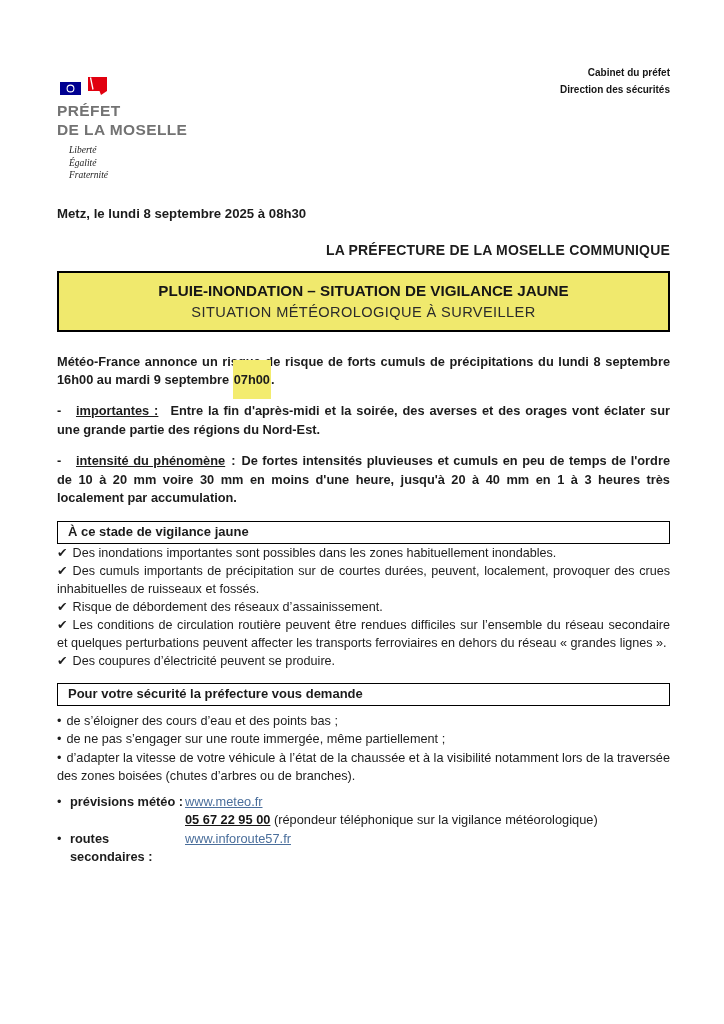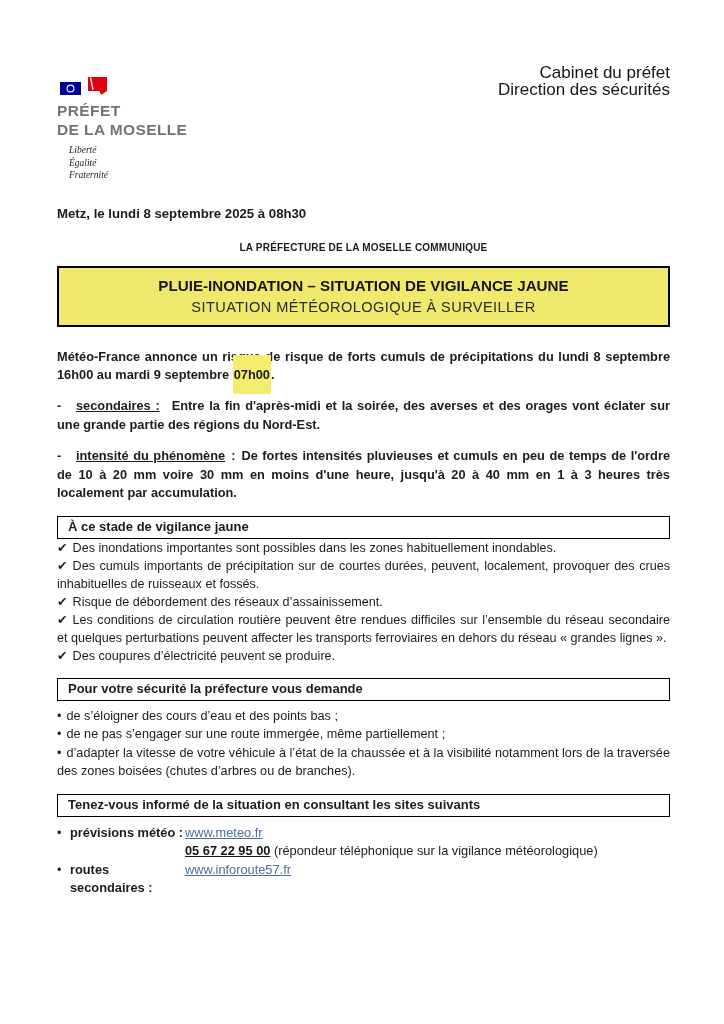--- a/index.html
+++ b/index.html
@@ -8,24 +8,24 @@
     font-family:"Liberation Sans", sans-serif;color:#1c1c1c;
     box-sizing:border-box;padding:0 54px 0 57px;position:relative;overflow:hidden;
   }
   
   .header{display:flex;justify-content:space-between;align-items:flex-start;padding-top:62px;}
   .logo-block{margin-top:14px;}
   .logo-flag{display:block;margin-left:2px;margin-bottom:5px;}
   .logo-name{font-weight:bold;font-size:15.5px;line-height:19px;letter-spacing:.4px;color:#737373;}
   .logo-motto{margin-top:5px;padding-left:12px;font-family:Liberation Serif, serif;
     font-style:italic;font-size:9.5px;line-height:12.5px;color:#222;}
-  .office{text-align:right;font-weight:normal;font-size:17px;line-height:17px;color:#161616;padding-top:2px;}
+  .office{text-align:right;font-weight:bold;font-size:10px;line-height:17px;color:#161616;padding-top:2px;}
   
   .dateline{text-align:left;font-weight:bold;font-size:13.2px;margin-top:24px;}
-  .communique-title{text-align:center;font-weight:bold;font-size:10px;letter-spacing:.2px;margin-top:21px;}
+  .communique-title{text-align:right;font-weight:bold;font-size:14px;letter-spacing:.2px;margin-top:21px;}
   
   .banner{margin-top:13px;border:2px solid #000;background:#f0e96d;text-align:center;padding:7px 6px 8px;}
   .banner-l1{font-weight:bold;font-size:15.2px;line-height:22px;color:#161616;}
   .banner-l2{font-weight:normal;font-size:14.6px;line-height:20px;letter-spacing:.4px;color:#2b2b2b;}
   
   .intro{margin-top:21px;font-weight:bold;font-size:12.8px;line-height:18.5px;text-align:justify;}
   .hl{background:#f3ec6f;padding:12px 1px;}
   .dash-item{margin-top:9px;font-weight:bold;font-size:12.8px;line-height:18.5px;text-align:justify;}
   .dash-item .dash{display:inline-block;width:19px;}
   .dash-item .lbl{text-decoration:underline;margin-right:6px;}
@@ -79,41 +79,40 @@
 
   <div class="communique-title">LA PRÉFECTURE DE LA MOSELLE COMMUNIQUE</div>
 
   <div class="banner">
     <div class="banner-l1">PLUIE-INONDATION – SITUATION DE VIGILANCE JAUNE</div>
     <div class="banner-l2">SITUATION MÉTÉOROLOGIQUE À SURVEILLER</div>
   </div>
 
   <p class="intro"><span>Météo-France annonce un risque de risque de forts cumuls de précipitations du lundi 8 septembre 16h00 au mardi 9 septembre </span><span class="hl">07h00</span><span>.</span></p>
 
-  <p class="dash-item"><span class="dash">-</span><span class="lbl">secondaires :</span><span class="sep"></span><span>Entre la fin d'après-midi et la soirée, des averses et des orages vont éclater sur une grande partie des régions du Nord-Est.</span></p>
+  <p class="dash-item"><span class="dash">-</span><span class="lbl">importantes :</span><span class="sep"></span><span>Entre la fin d'après-midi et la soirée, des averses et des orages vont éclater sur une grande partie des régions du Nord-Est.</span></p>
 
   <p class="dash-item"><span class="dash">-</span><span class="lbl">intensité du phénomène</span><span class="sep">:</span><span>De fortes intensités pluvieuses et cumuls en peu de temps de l'ordre de 10 à 20 mm voire 30 mm en moins d'une heure, jusqu'à 20 à 40 mm en 1 à 3 heures très localement par accumulation.</span></p>
 
   <div class="section-box">À ce stade de vigilance jaune</div>
   <div class="check-list">
     <div class="check-item"><span class="blt">✔</span><span>Des inondations importantes sont possibles dans les zones habituellement inondables.</span></div>
     <div class="check-item"><span class="blt">✔</span><span>Des cumuls importants de précipitation sur de courtes durées, peuvent, localement, provoquer des crues inhabituelles de ruisseaux et fossés.</span></div>
     <div class="check-item"><span class="blt">✔</span><span>Risque de débordement des réseaux d’assainissement.</span></div>
     <div class="check-item"><span class="blt">✔</span><span>Les conditions de circulation routière peuvent être rendues difficiles sur l’ensemble du réseau secondaire et quelques perturbations peuvent affecter les transports ferroviaires en dehors du réseau « grandes lignes ».</span></div>
     <div class="check-item"><span class="blt">✔</span><span>Des coupures d’électricité peuvent se produire.</span></div>
   </div>
 
   <div class="section-box">Pour votre sécurité la préfecture vous demande</div>
   <div class="dot-list">
     <div class="dot-item"><span class="blt">•</span><span>de s’éloigner des cours d’eau et des points bas ;</span></div>
     <div class="dot-item"><span class="blt">•</span><span>de ne pas s’engager sur une route immergée, même partiellement ;</span></div>
     <div class="dot-item"><span class="blt">•</span><span>d’adapter la vitesse de votre véhicule à l’état de la chaussée et à la visibilité notamment lors de la traversée des zones boisées (chutes d’arbres ou de branches).</span></div>
   </div>
 
-  <div class="section-box">Tenez-vous informé de la situation en consultant les sites suivants</div>
   <div class="info-list">
     <div class="info-row">
       <span class="info-bullet">•</span>
       <span class="info-label">prévisions météo :</span>
       <span class="info-content"><a class="doc-link">www.meteo.fr</a></span>
     </div>
     <div class="info-row">
       <span class="info-bullet"></span>
       <span class="info-label"></span>
       <span class="info-content"><span class="phone">05 67 22 95 00</span><span class="phone-note"> (répondeur téléphonique sur la vigilance météorologique)</span></span>

